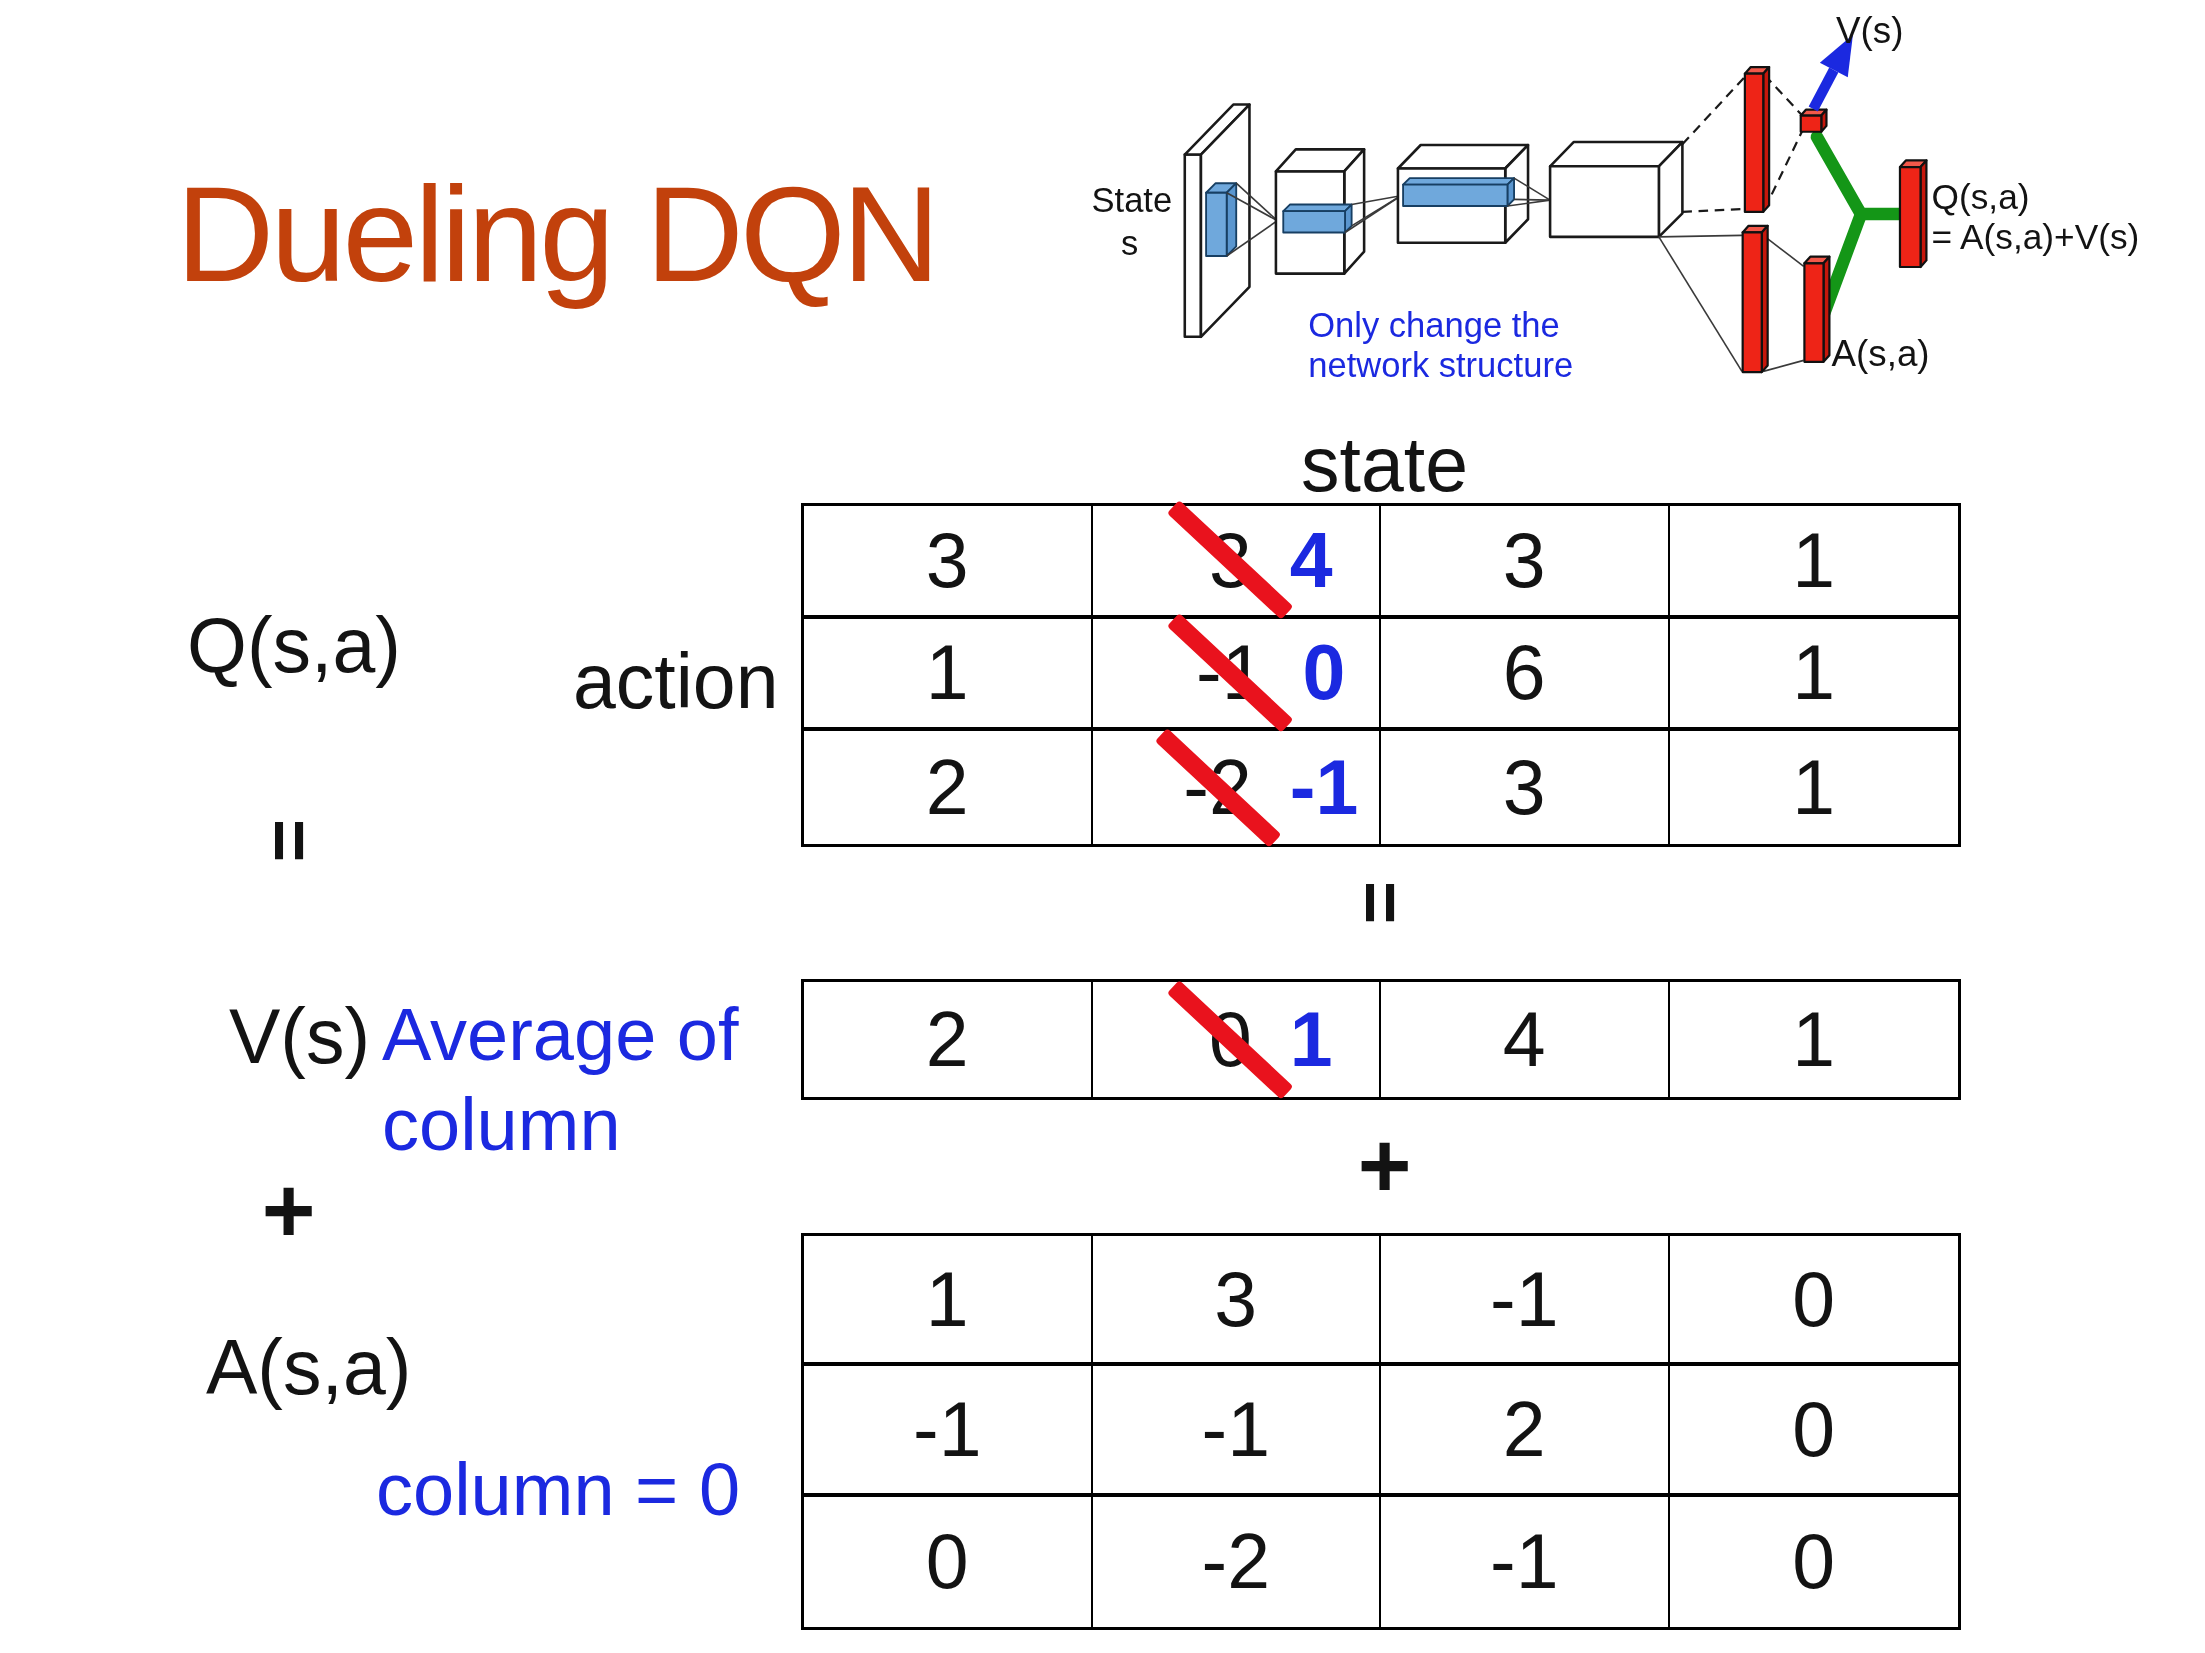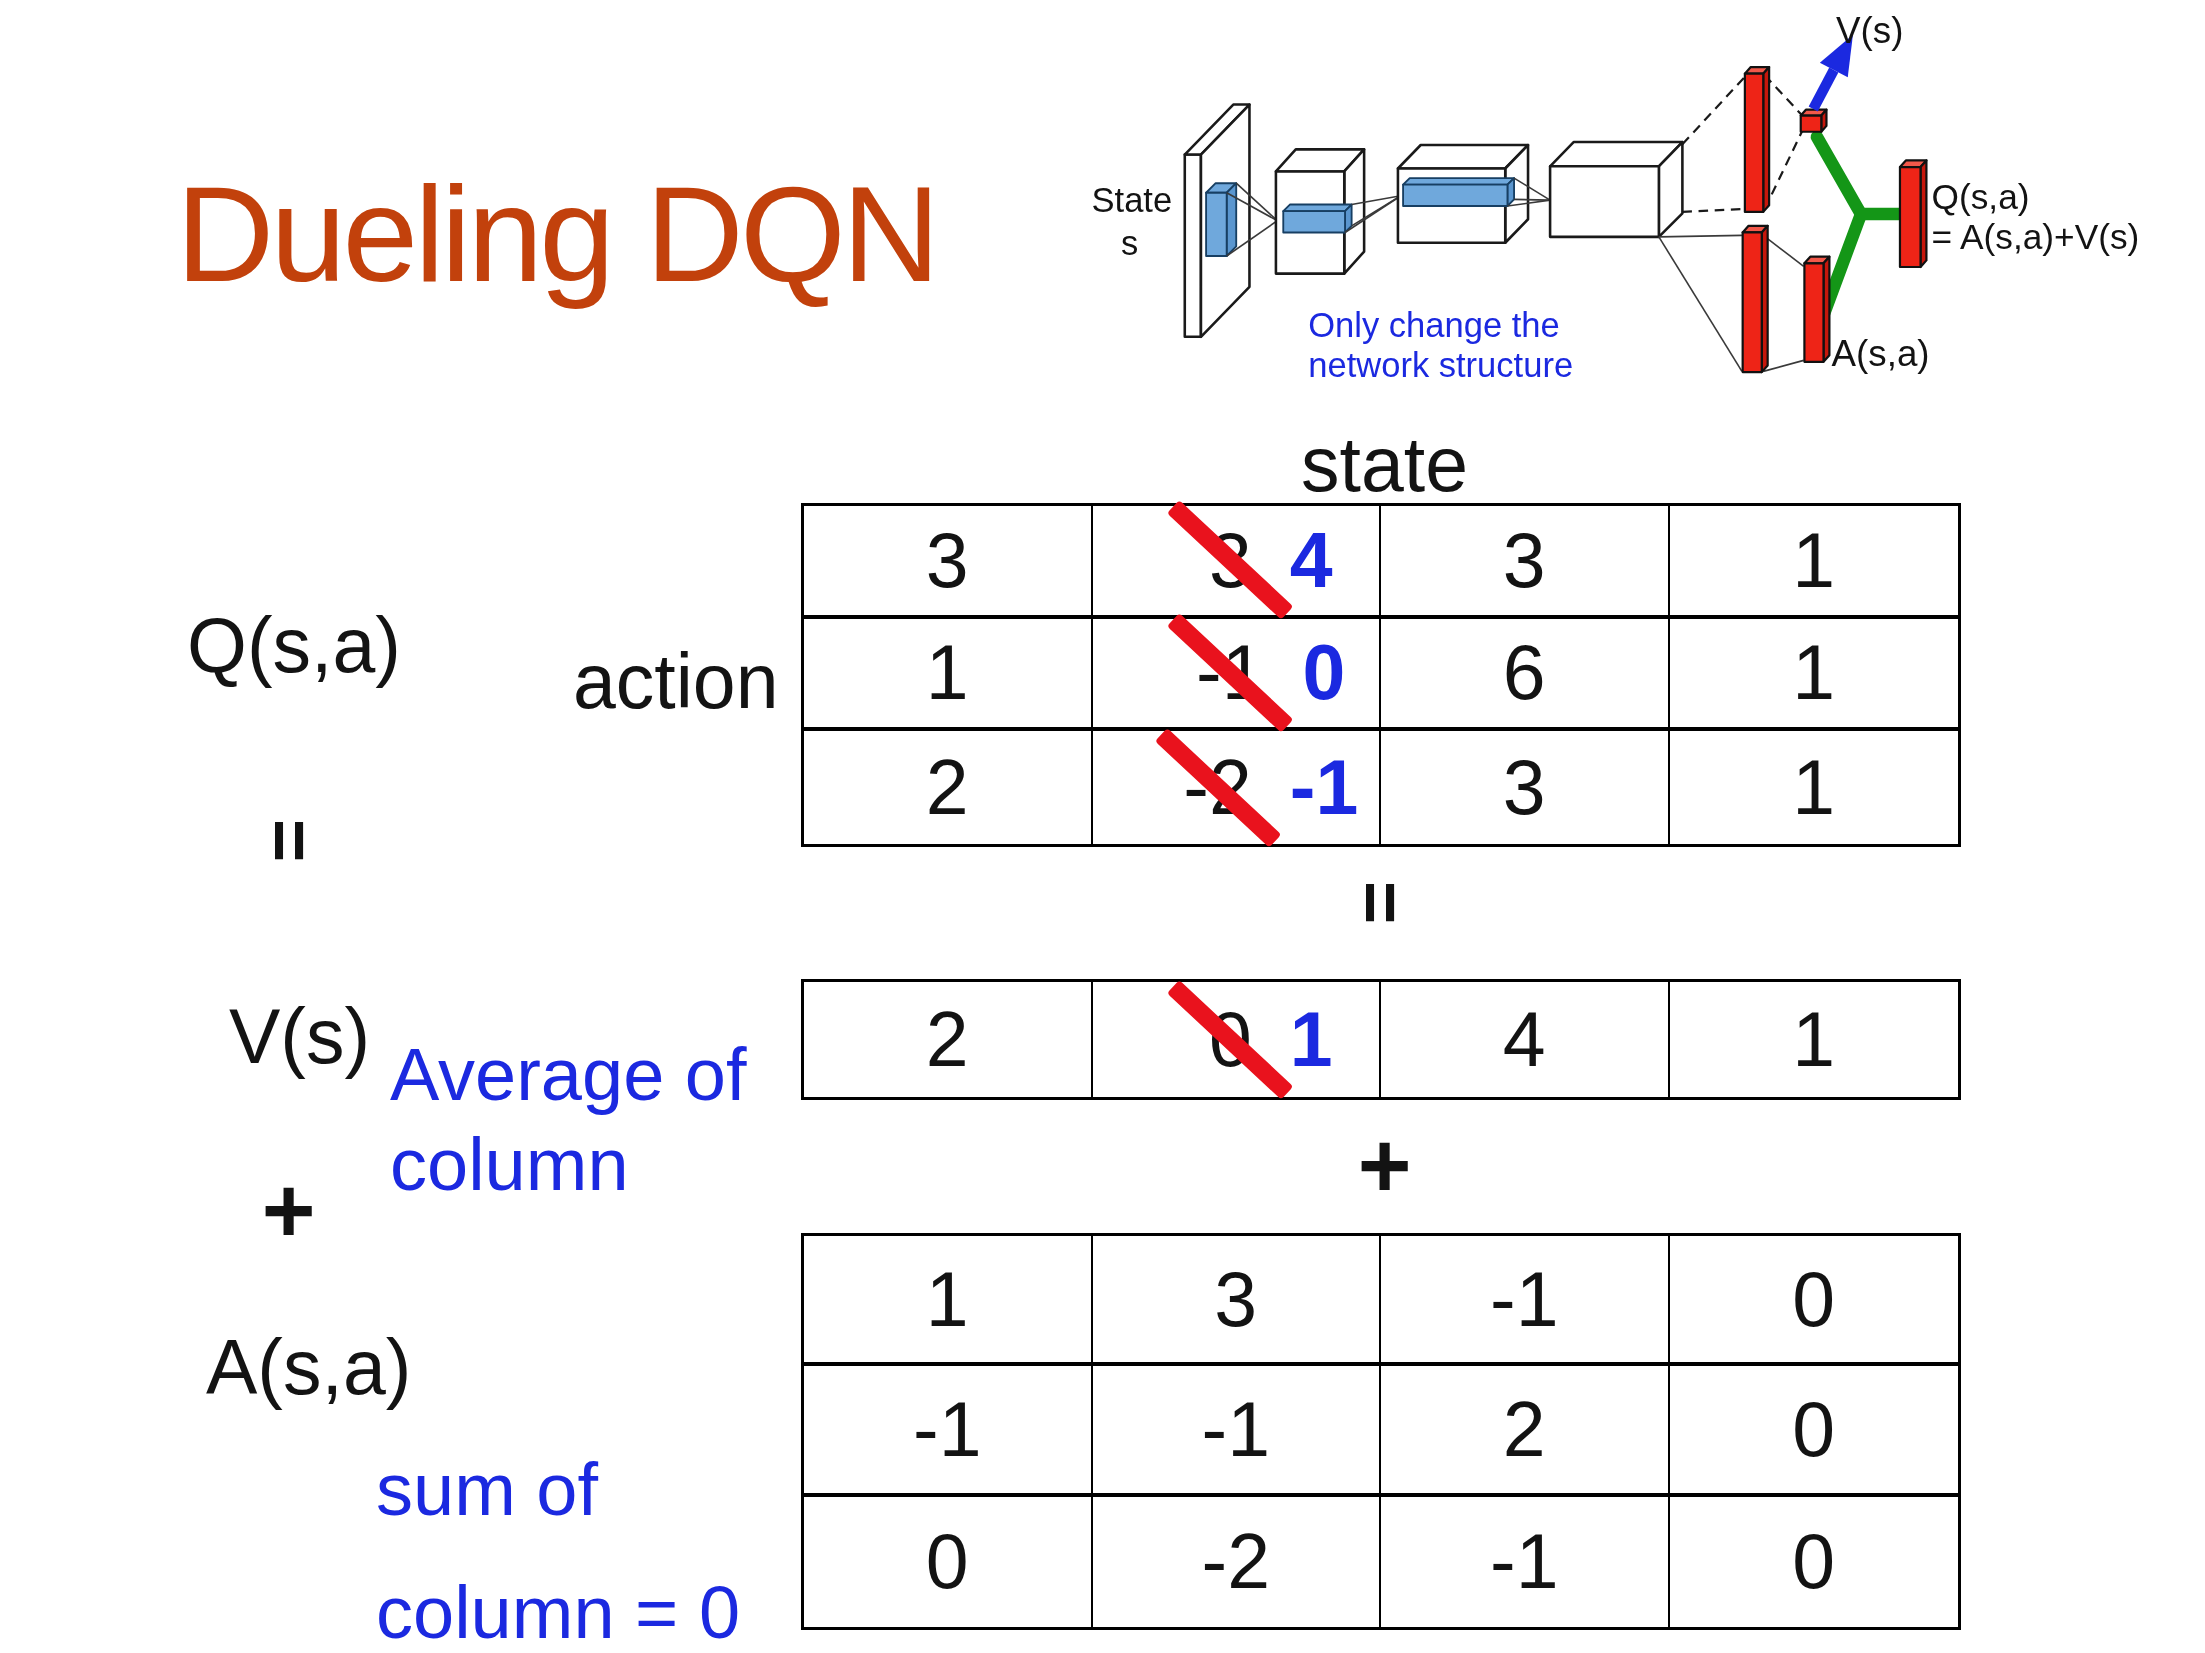--- a/index.html
+++ b/index.html
@@ -20,21 +20,21 @@
     font-family:"Liberation Sans", sans-serif;
   }
   .abs{position:absolute;}
   .title{
     left:176px;top:156px;
     font-size:136px;font-weight:400;letter-spacing:-3.7px;color:#c2410c;
     white-space:nowrap;
   }
   .lbl{font-size:77px;color:var(--ink);white-space:nowrap;}
   .note{font-size:74px;color:var(--blue);white-space:nowrap;}
-  .v-note{left:382px;top:1030px;line-height:90px;margin-left:8px;}
+  .v-note{left:382px;top:990px;line-height:90px;}
   .a-note{left:376px;top:1428px;line-height:123px;}
   .state-lbl{left:1164px;top:420px;width:441px;text-align:center;}
   .action-lbl{left:573px;top:637px;width:213px;text-align:left;}
 
   .sym-box{width:103px;height:103px;display:flex;align-items:center;justify-content:center;}
   .rot-eq{font-size:74px;font-weight:700;transform:rotate(90deg);color:var(--ink);}
   .plus{font-size:92px;font-weight:600;color:var(--ink);}
 
   .tbl{
     border:3.7px solid #000;background:#fff;display:grid;
@@ -196,21 +196,20 @@
 <div class="abs lbl" style="left:229px;top:992px;">V(s)</div>
 <div class="abs note v-note">
   <span style="display:block;">Average of</span>
   <span style="display:block;">column</span>
 </div>
 <div class="abs sym-box" style="left:237px;top:1159px;">
     <span class="plus">+</span>
   </div>
 <div class="abs lbl" style="left:206px;top:1323px;">A(s,a)</div>
 <div class="abs note a-note">
-  <span style="display:block;">sum of</span>
   <span style="display:block;">column = 0</span>
 </div>
 
 <div class="abs sym-box" style="left:1329px;top:851px;">
     <span class="rot-eq">=</span>
   </div>
 <div class="abs sym-box" style="left:1333px;top:1114px;">
     <span class="plus">+</span>
   </div>
 

